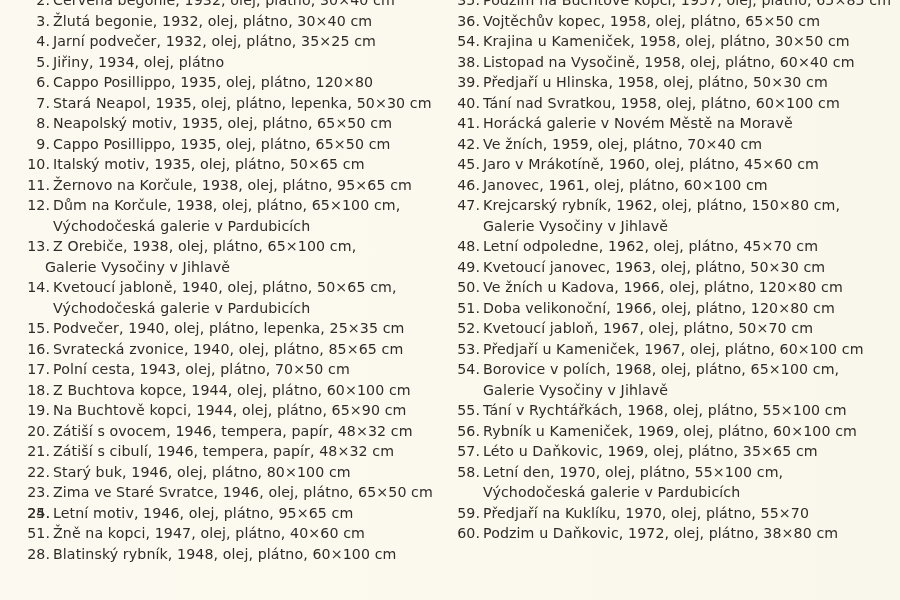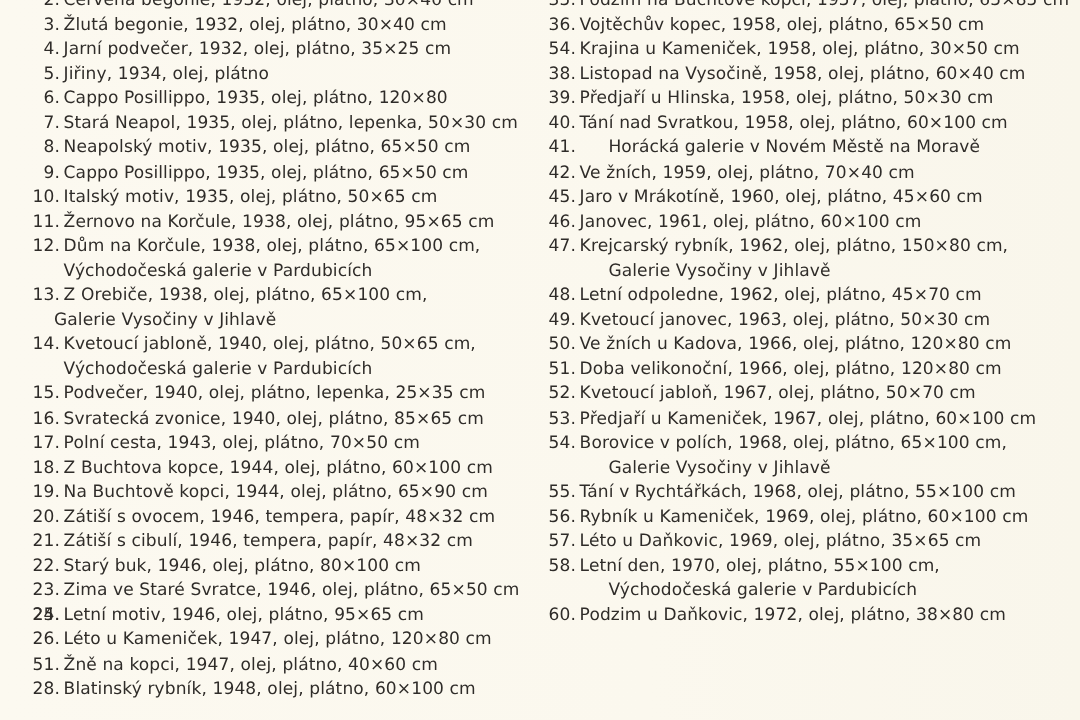--- a/index.html
+++ b/index.html
@@ -37,21 +37,21 @@
       position: absolute;
       display: inline-block;
       text-align: right;
     }
     .col-left .entry .num { left: 0; width: 50px; }
     .col-right .entry .num { left: 0; width: 40px; }
     .col-left .entry .txt { margin-left: 53px; display: block; }
     .col-right .entry .txt { margin-left: 43px; display: block; }
     .entry .loc { display: block; }
     .col-left .entry .loc { margin-left: 53px; }
-    .col-right .entry .loc { margin-left: 67px; }
+    .col-right .entry .loc { margin-left: 43px; }
     .entry.loc-outdent .loc { margin-left: 45px; }
     .bleed {
       position: absolute;
       right: 0;
       top: 18px;
       width: 30px;
       height: 180px;
       color: rgba(60,55,50,0.08);
       font-size: 13px;
       line-height: 20.5px;
@@ -155,24 +155,20 @@
         <span class="txt">Zima ve Staré Svratce, 1946, olej, plátno, 65×50 cm</span>
       </div>
       <div class="entry">
         <span class="num">24.</span>
       </div>
       <div class="entry">
         <span class="num">25.</span>
         <span class="txt">Letní motiv, 1946, olej, plátno, 95×65 cm</span>
       </div>
       <div class="entry">
-        <span class="num">26.</span>
-        <span class="txt">Léto u Kameniček, 1947, olej, plátno, 120×80 cm</span>
-      </div>
-      <div class="entry">
         <span class="num">51.</span>
         <span class="txt">Žně na kopci, 1947, olej, plátno, 40×60 cm</span>
       </div>
       <div class="entry">
         <span class="num">28.</span>
         <span class="txt">Blatinský rybník, 1948, olej, plátno, 60×100 cm</span>
       </div>
     </div>
   <div class="column col-right" id="col-right">
       <div class="entry">
@@ -258,20 +254,24 @@
         <span class="txt">Rybník u Kameniček, 1969, olej, plátno, 60×100 cm</span>
       </div>
       <div class="entry">
         <span class="num">57.</span>
         <span class="txt">Léto u Daňkovic, 1969, olej, plátno, 35×65 cm</span>
       </div>
       <div class="entry">
         <span class="num">58.</span>
         <span class="txt">Letní den, 1970, olej, plátno, 55×100 cm,</span>
         <span class="loc">Východočeská galerie v Pardubicích</span>
+      </div>
+      <div class="entry">
+        <span class="num">59.</span>
+        <span class="txt">Předjaří na Kuklíku, 1970, olej, plátno, 55×70</span>
       </div>
       <div class="entry">
         <span class="num">60.</span>
         <span class="txt">Podzim u Daňkovic, 1972, olej, plátno, 38×80 cm</span>
       </div>
     </div>
   <div class="bleed"></div>
 </div>
 
 </body></html>

